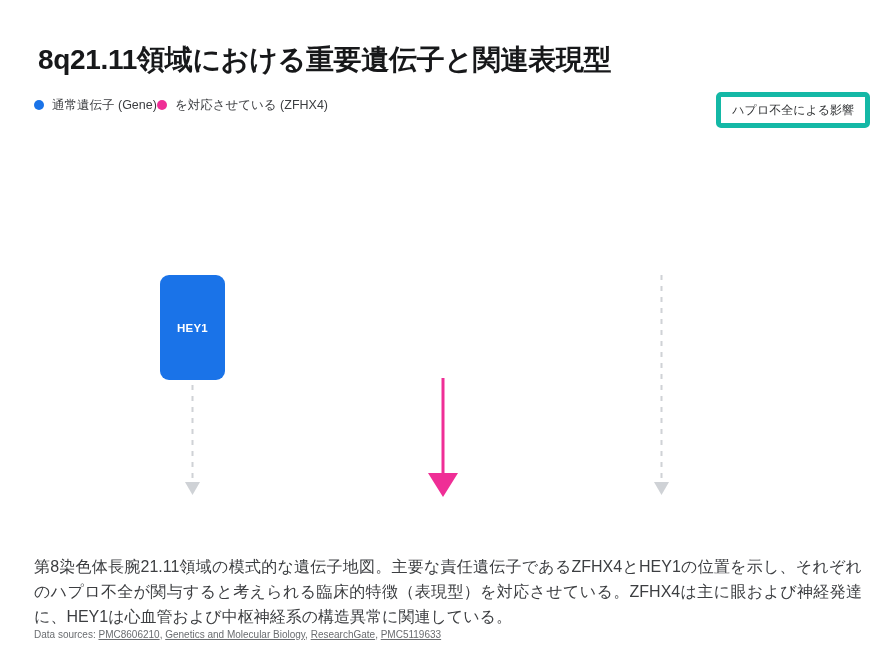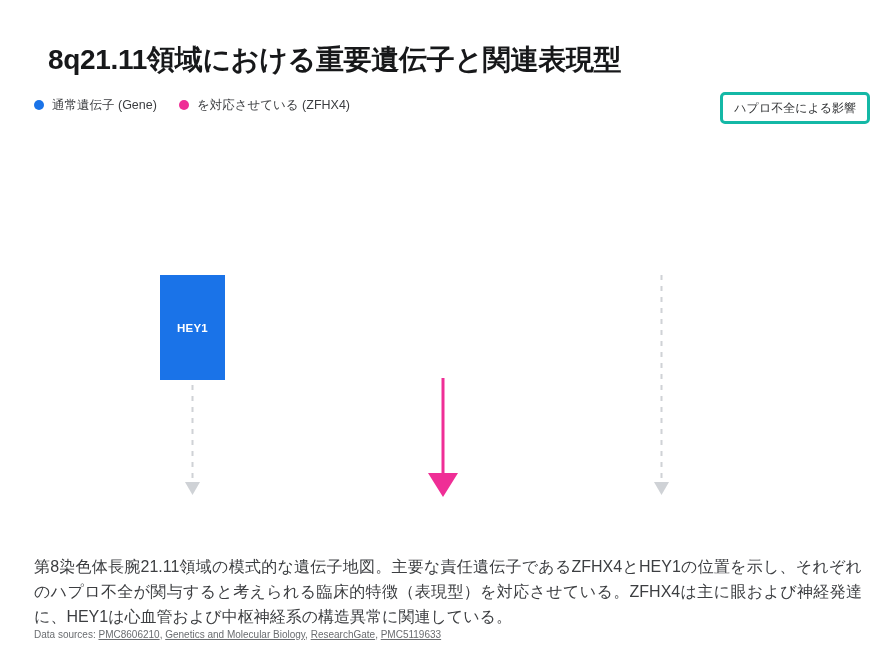--- a/index.html
+++ b/index.html
@@ -13,38 +13,37 @@
     background: #ffffff;
     font-family: "Liberation Sans", "DejaVu Sans", sans-serif;
     color: #1a1a1a;
     overflow: hidden;
     position: relative;
   }
 
   
   .page-title {
     position: absolute;
-    left: 48px;
+    left: 38px;
     top: 21px;
     font-size: 28px;
     font-weight: 600;
     letter-spacing: -0.3px;
     color: #17181a;
     line-height: 40px;
     white-space: nowrap;
   }
 
   
   .legend {
     position: absolute;
     left: 34px;
     top: 95px;
     display: flex;
     align-items: center;
-    gap: 22px;
     height: 20px;
   }
   .legend-item {
     display: flex;
     align-items: center;
     gap: 8px;
   }
   .legend-dot {
     width: 10px;
     height: 10px;
@@ -57,41 +56,41 @@
     color: #3b3d40;
     white-space: nowrap;
     line-height: 14px;
   }
 
   
   .badge {
     position: absolute;
     right: 20px;
     top: 92px;
-    border: 3px solid #14b8a6;
+    border: 5px solid #14b8a6;
     border-radius: 5px;
     background: #ffffff;
     padding: 6px 11px;
     font-size: 12px;
     color: #2f3133;
     line-height: 14px;
     white-space: nowrap;
   }
 
   
   .diagram {
     position: absolute;
     left: 0;
     top: 150px;
     width: 890px;
     height: 370px;
   }
   .gene-node {
     position: absolute;
-    border-radius: 0;
+    border-radius: 9px;
     display: flex;
     align-items: center;
     justify-content: center;
     box-sizing: border-box;
   }
   .gene-label {
     font-size: 11.5px;
     font-weight: 600;
     color: #ffffff;
     letter-spacing: 0.2px;

